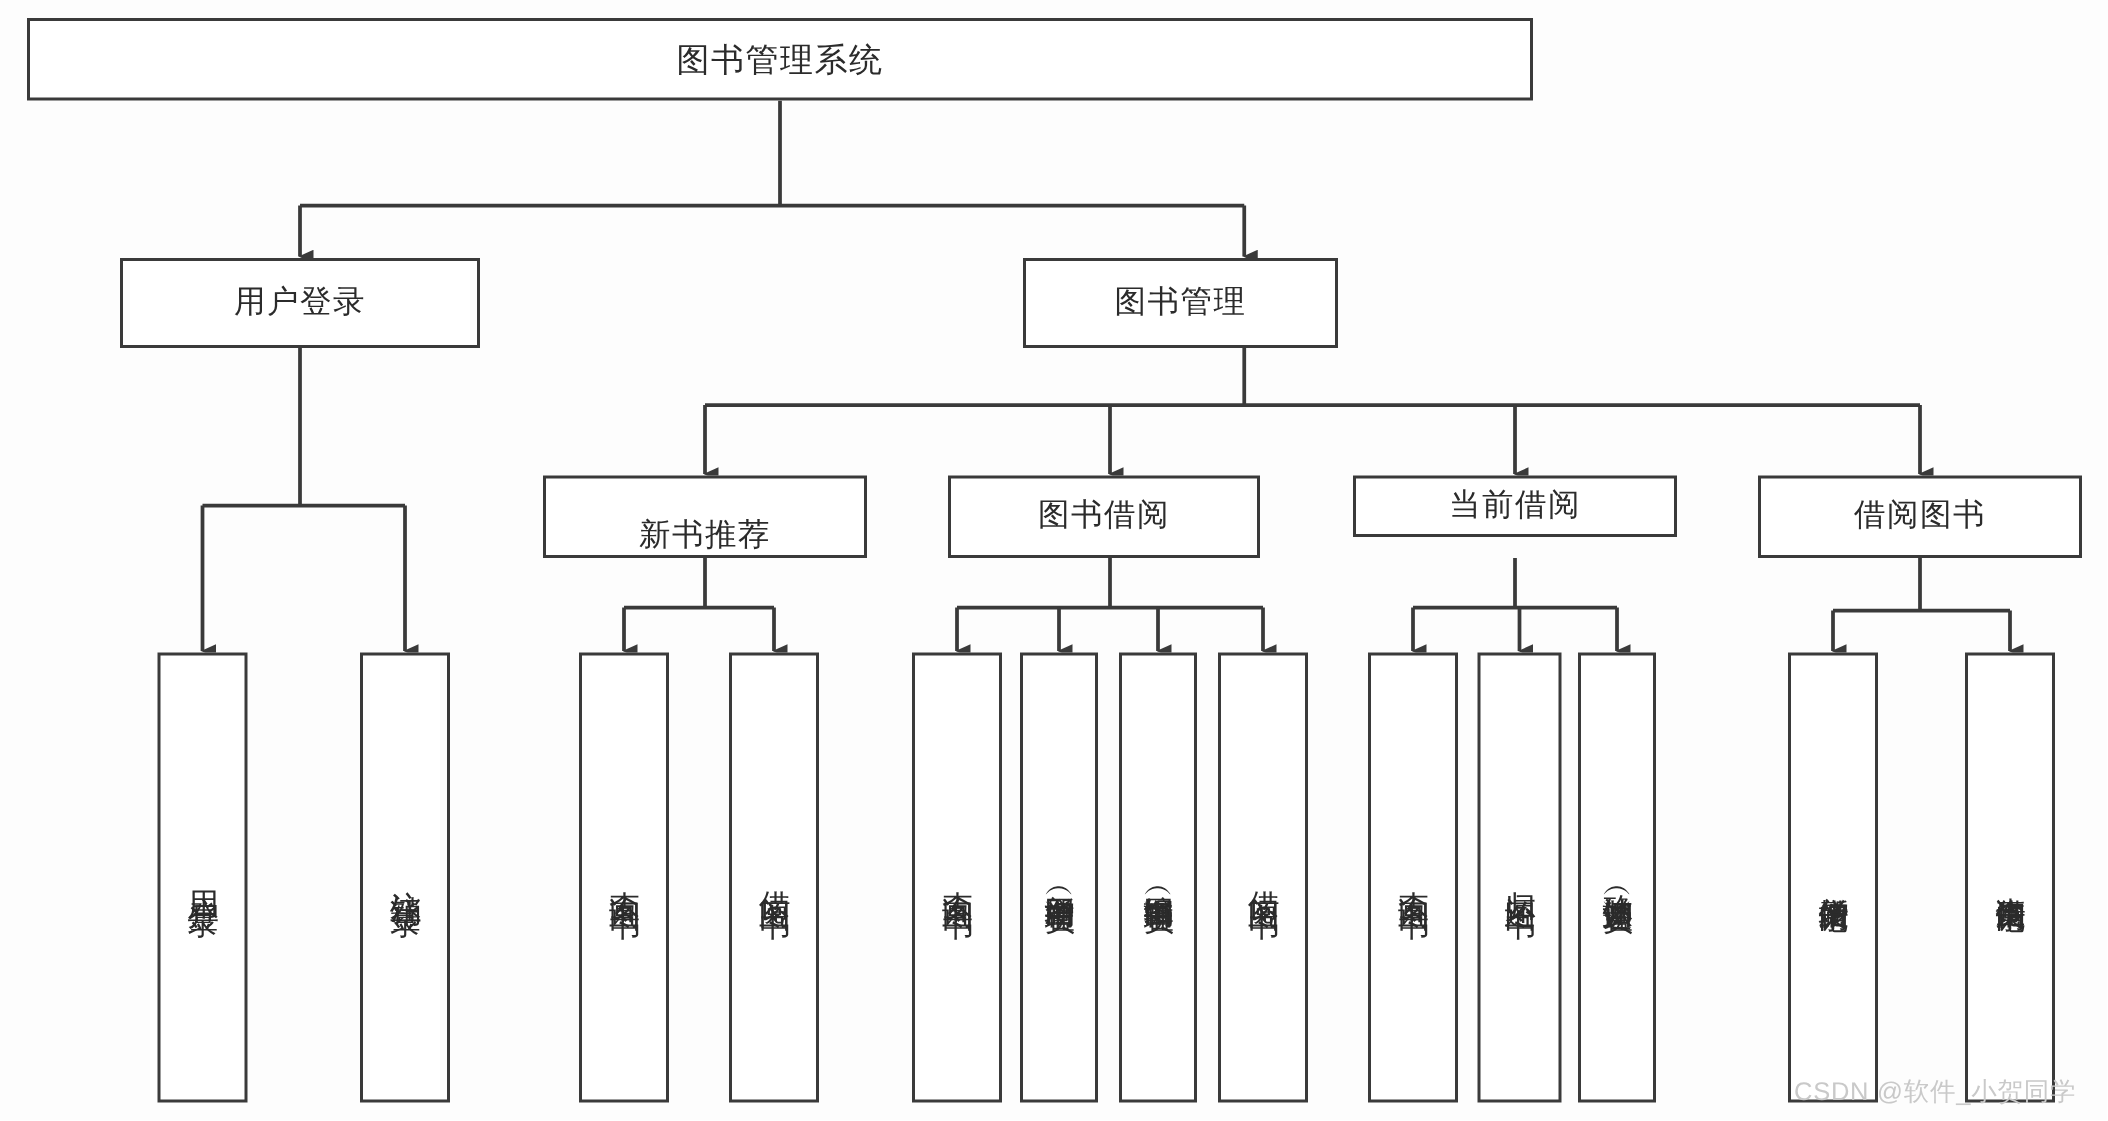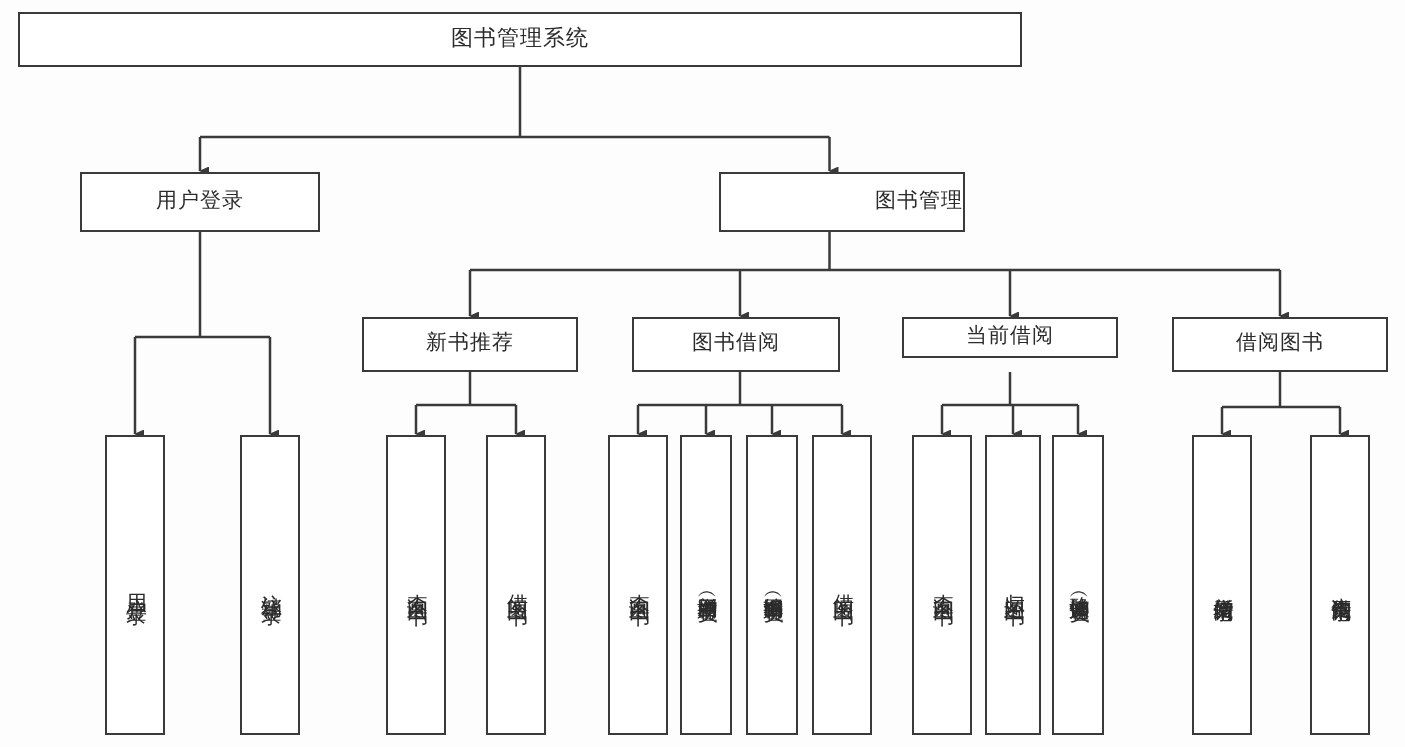--- a/index.html
+++ b/index.html
@@ -32,21 +32,20 @@
     display: flex;
     align-items: center;
     justify-content: center;
     color: #2b2b2b;
   }
   .node-label {
     display: block;
     text-align: center;
     line-height: 1.18;
     color: #2b2b2b;
-    font-family: Liberation Mono, monospace;
   }
   .node.horiz .node-label {
     font-size: 21px;
     letter-spacing: 1px;
   }
   .node.root .node-label {
     font-size: 22px;
     letter-spacing: 1px;
   }
   .node.vert {
@@ -121,24 +120,24 @@
       </g>
   </svg>
 
   <div id="node-layer">
       <div class="node horiz root" style="left: 18px; top: 12px; width: 1004px; height: 55px;">
         <span class="node-label">图书管理系统</span>
       </div>
       <div class="node horiz" style="left: 80px; top: 172px; width: 240px; height: 60px;">
         <span class="node-label">用户登录</span>
       </div>
-      <div class="node horiz" style="left: 719px; top: 172px; width: 246px; height: 60px; justify-content: flex-end;">
+      <div class="node horiz" style="left: 682px; top: 172px; width: 210px; height: 60px;">
         <span class="node-label">图书管理</span>
       </div>
-      <div class="node horiz" style="left: 362px; top: 317px; width: 216px; height: 55px;">
+      <div class="node horiz" style="left: 362px; top: 317px; width: 216px; height: 55px; align-items: flex-end;">
         <span class="node-label">新书推荐</span>
       </div>
       <div class="node horiz" style="left: 632px; top: 317px; width: 208px; height: 55px;">
         <span class="node-label">图书借阅</span>
       </div>
       <div class="node horiz" style="left: 902px; top: 317px; width: 216px; height: 41px;">
         <span class="node-label">当前借阅</span>
       </div>
       <div class="node horiz" style="left: 1172px; top: 317px; width: 216px; height: 55px;">
         <span class="node-label">借阅图书</span>
@@ -177,13 +176,14 @@
         <span class="node-label">确认归还（管理员）</span>
       </div>
       <div class="node vert tight" style="left: 1192px; top: 435px; width: 60px; height: 300px;">
         <span class="node-label">新增借阅记录</span>
       </div>
       <div class="node vert tight" style="left: 1310px; top: 435px; width: 60px; height: 300px;">
         <span class="node-label">查询借阅记录</span>
       </div>
     </div>
 
+  <div class="watermark" style="left: 1196px; top: 716px; color: rgb(201, 201, 201);">CSDN @软件_小贺同学</div>
 </div>
 
 </body></html>

